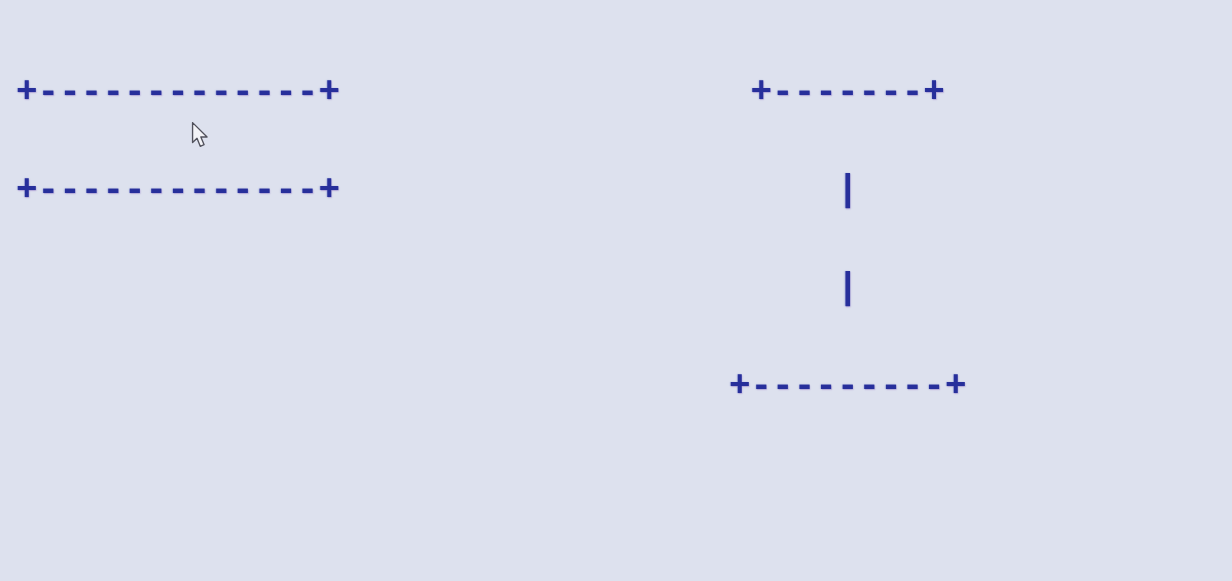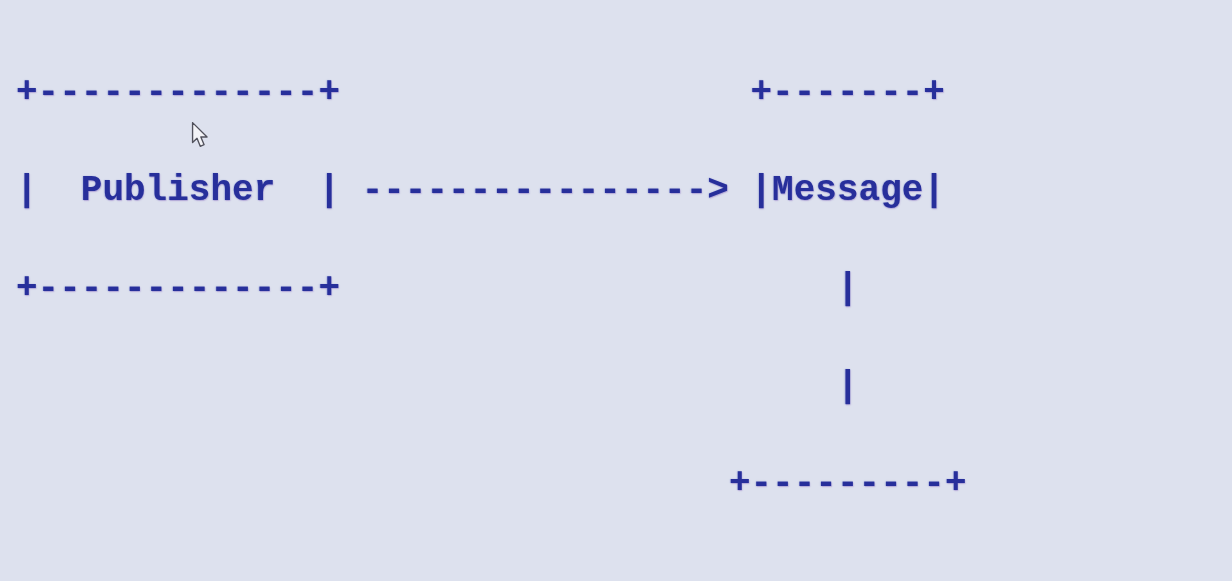--- a/index.html
+++ b/index.html
@@ -46,21 +46,20 @@
     pointer-events: none;
   }
 </style>
 </head>
 <body>
 
 <div class="screen">
 
   <div class="ascii-diagram">
     <div class="line">+-------------+                   +-------+</div>
-    <div class="line">|  Publisher  | ----------------&gt; |Message|</div>
     <div class="line">+-------------+                       |</div>
     <div class="line">                                      |</div>
     <div class="line">                                 +---------+</div>
     
     
     
     
     
     
     

